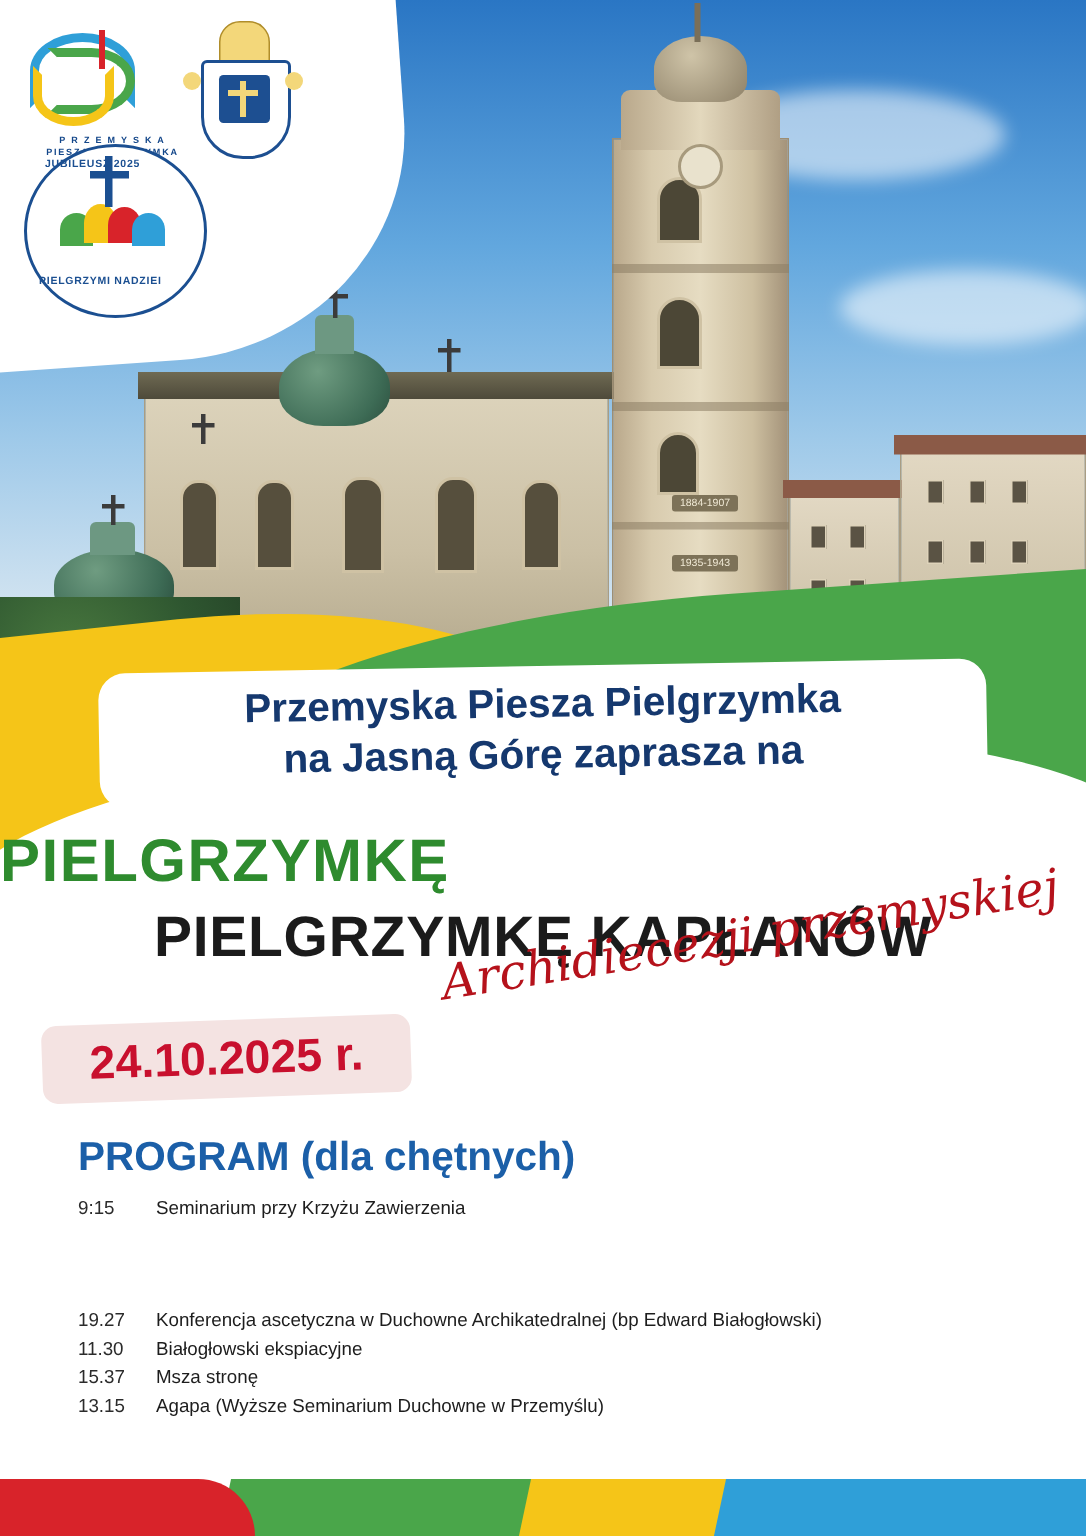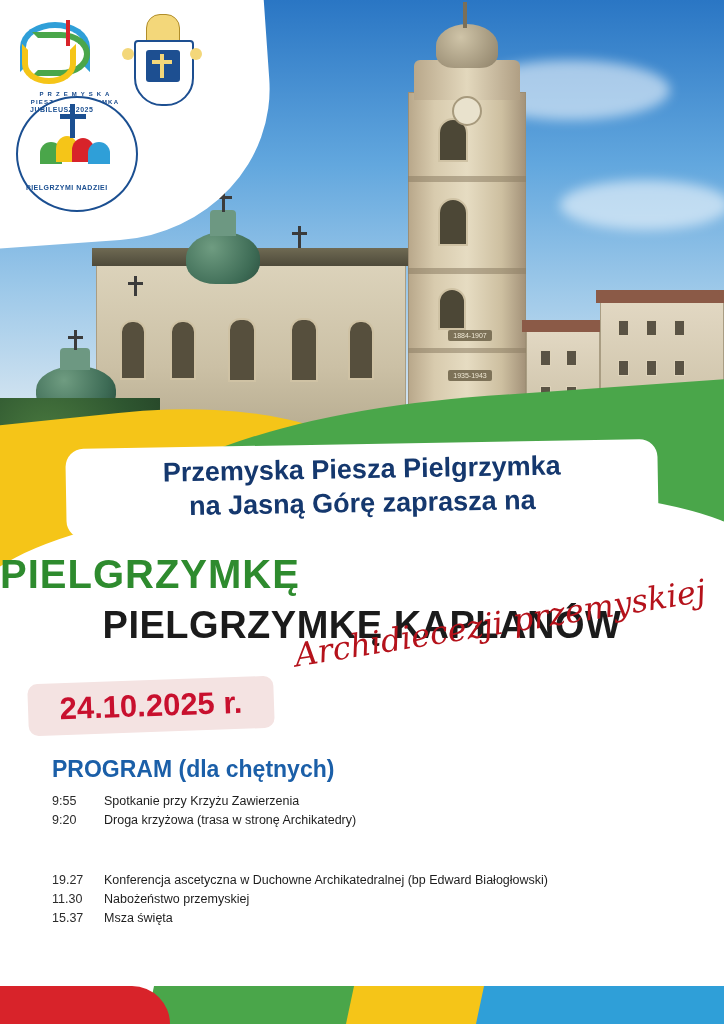--- a/index.html
+++ b/index.html
@@ -360,21 +360,21 @@
     color: #c8102e;
     transform: rotate(-2deg);
   }
 
   .section {
     position: absolute;
     left: 52px;
     width: 640px;
   }
   .section-title {
-    font-size: 23px;
+    font-size: 27px;
     font-weight: bold;
     color: #1b5fa8;
     margin-bottom: 10px;
   }
   .prog-row {
     display: flex;
     font-size: 12.5px;
     color: #1d1d1d;
     line-height: 16px;
     margin-bottom: 3px;
@@ -533,41 +533,41 @@
   <div class="title1">PIELGRZYMKĘ</div>
   <div class="title2">PIELGRZYMKĘ KAPŁANÓW</div>
   <div class="script">Archidiecezji przemyskiej</div>
 
   <div class="date-badge"></div>
   <div class="date-text">24.10.2025 r.</div>
 
   <div class="section" style="top:756px;">
     <div class="section-title">PROGRAM (dla chętnych)</div>
     <div class="prog-row">
-      <div class="prog-time">9:55</div>
-      <div class="prog-desc">Spotkanie przy Krzyżu Zawierzenia</div>
-    </div>
-    <div class="prog-row">
-      <div class="prog-time">9:20</div>
-      <div class="prog-desc">Droga krzyżowa (trasa w stronę Archikatedry)</div>
+      <div class="prog-time">9:15</div>
+      <div class="prog-desc">Seminarium przy Krzyżu Zawierzenia</div>
     </div>
   </div>
 
   <div class="section" style="top:872px;">
     <div class="prog-row">
       <div class="prog-time">19.27</div>
       <div class="prog-desc">Konferencja ascetyczna w Duchowne Archikatedralnej (bp Edward Białogłowski)</div>
     </div>
     <div class="prog-row">
       <div class="prog-time">11.30</div>
-      <div class="prog-desc">Nabożeństwo przemyskiej</div>
+      <div class="prog-desc">Białogłowski ekspiacyjne</div>
     </div>
     <div class="prog-row">
       <div class="prog-time">15.37</div>
-      <div class="prog-desc">Msza święta</div>
+      <div class="prog-desc">Msza stronę</div>
+    </div>
+    <div class="prog-row">
+      <div class="prog-time">13.15</div>
+      <div class="prog-desc">Agapa (Wyższe Seminarium Duchowne w Przemyślu)</div>
     </div>
   </div>
 
   <div class="footer">
     <div class="f-seg f-white"></div>
     <div class="f-seg f-blue"></div>
     <div class="f-seg f-yellow"></div>
     <div class="f-seg f-green"></div>
     <div class="f-seg f-red"></div>
   </div>

